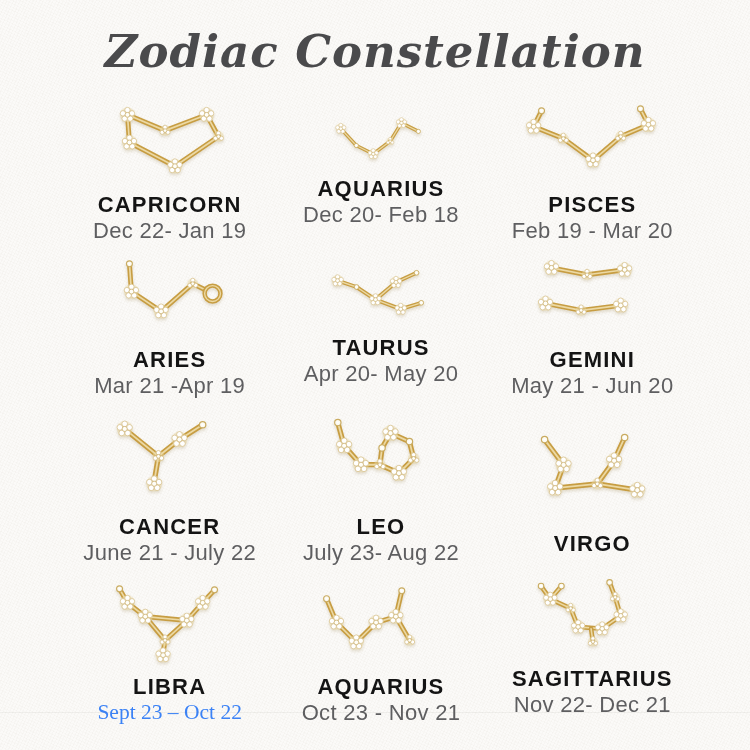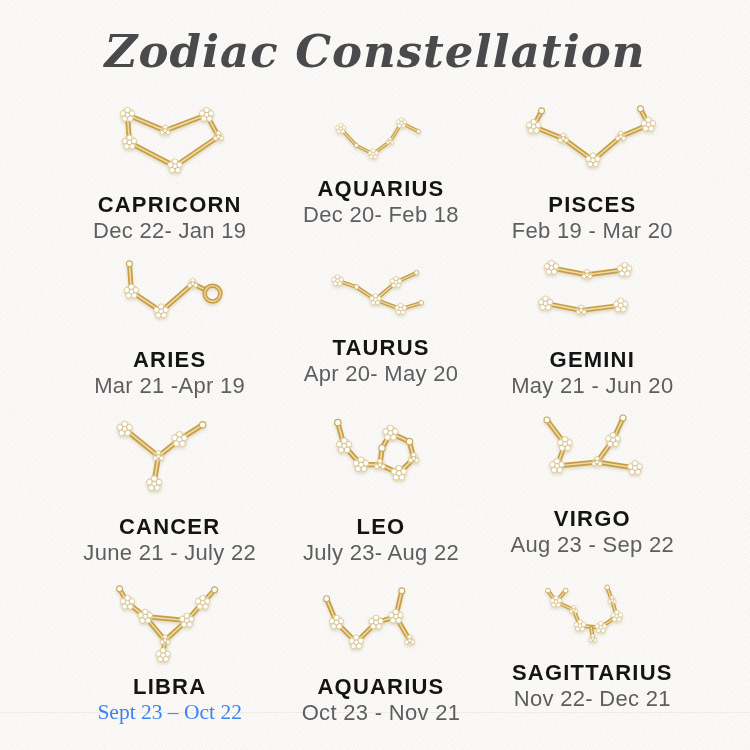--- a/index.html
+++ b/index.html
@@ -520,21 +520,20 @@
         <circle cx="80.00" cy="50.60" r="2.1" fill="#ffffff" stroke="#d4bc84" stroke-width="0.7"></circle>
         <circle cx="82.94" cy="55.70" r="2.1" fill="#ffffff" stroke="#d4bc84" stroke-width="0.7"></circle>
         <circle cx="77.06" cy="55.70" r="2.1" fill="#ffffff" stroke="#d4bc84" stroke-width="0.7"></circle>
         <circle cx="80" cy="54" r="1.8" fill="#fffef8" stroke="#ccb378" stroke-width="0.7"></circle>
         <circle cx="30" cy="12" r="3" fill="#fdfbf2" stroke="#c9ab60" stroke-width="1.1"></circle>
         <circle cx="30" cy="12" r="1.1" fill="#ffffff"></circle>
         <circle cx="106" cy="10" r="3" fill="#fdfbf2" stroke="#c9ab60" stroke-width="1.1"></circle>
         <circle cx="106" cy="10" r="1.1" fill="#ffffff"></circle>
       </svg>
     <div class="sign-name">VIRGO</div>
-    <div class="sign-dates">Aug 23 - Sep 22</div>
   </figure>
 
   <figure class="cell" style="margin:0">
     <svg class="charm" viewBox="0 0 150 95" preserveAspectRatio="xMidYMid meet">
         <line x1="50" y1="40" x2="92" y2="44" stroke="#c79d42" stroke-width="5" stroke-linecap="round"></line>
         <line x1="50" y1="40" x2="92" y2="44" stroke="#ecd9a4" stroke-width="1.7" stroke-linecap="round"></line>
         <line x1="50" y1="40" x2="70" y2="64" stroke="#c79d42" stroke-width="5" stroke-linecap="round"></line>
         <line x1="50" y1="40" x2="70" y2="64" stroke="#ecd9a4" stroke-width="1.7" stroke-linecap="round"></line>
         <line x1="92" y1="44" x2="70" y2="64" stroke="#c79d42" stroke-width="5" stroke-linecap="round"></line>
         <line x1="92" y1="44" x2="70" y2="64" stroke="#ecd9a4" stroke-width="1.7" stroke-linecap="round"></line>
@@ -646,21 +645,21 @@
         <circle cx="104" cy="64" r="1.8" fill="#fffef8" stroke="#ccb378" stroke-width="0.7"></circle>
         <circle cx="20" cy="22" r="3" fill="#fdfbf2" stroke="#c9ab60" stroke-width="1.1"></circle>
         <circle cx="20" cy="22" r="1.1" fill="#ffffff"></circle>
         <circle cx="96" cy="14" r="3" fill="#fdfbf2" stroke="#c9ab60" stroke-width="1.1"></circle>
         <circle cx="96" cy="14" r="1.1" fill="#ffffff"></circle>
       </svg>
     <div class="sign-name">AQUARIUS</div>
     <div class="sign-dates">Oct 23 - Nov 21</div>
   </figure>
 
-  <figure class="cell" style="margin:14px">
+  <figure class="cell" style="margin:8px">
     <svg class="charm" viewBox="0 0 150 95" preserveAspectRatio="xMidYMid meet">
         <line x1="30" y1="26" x2="52" y2="36" stroke="#c79d42" stroke-width="5" stroke-linecap="round"></line>
         <line x1="30" y1="26" x2="52" y2="36" stroke="#ecd9a4" stroke-width="1.7" stroke-linecap="round"></line>
         <line x1="52" y1="36" x2="60" y2="56" stroke="#c79d42" stroke-width="5" stroke-linecap="round"></line>
         <line x1="52" y1="36" x2="60" y2="56" stroke="#ecd9a4" stroke-width="1.7" stroke-linecap="round"></line>
         <line x1="60" y1="56" x2="86" y2="58" stroke="#c79d42" stroke-width="5" stroke-linecap="round"></line>
         <line x1="60" y1="56" x2="86" y2="58" stroke="#ecd9a4" stroke-width="1.7" stroke-linecap="round"></line>
         <line x1="86" y1="58" x2="106" y2="44" stroke="#c79d42" stroke-width="5" stroke-linecap="round"></line>
         <line x1="86" y1="58" x2="106" y2="44" stroke="#ecd9a4" stroke-width="1.7" stroke-linecap="round"></line>
         <line x1="106" y1="44" x2="100" y2="24" stroke="#c79d42" stroke-width="5" stroke-linecap="round"></line>

